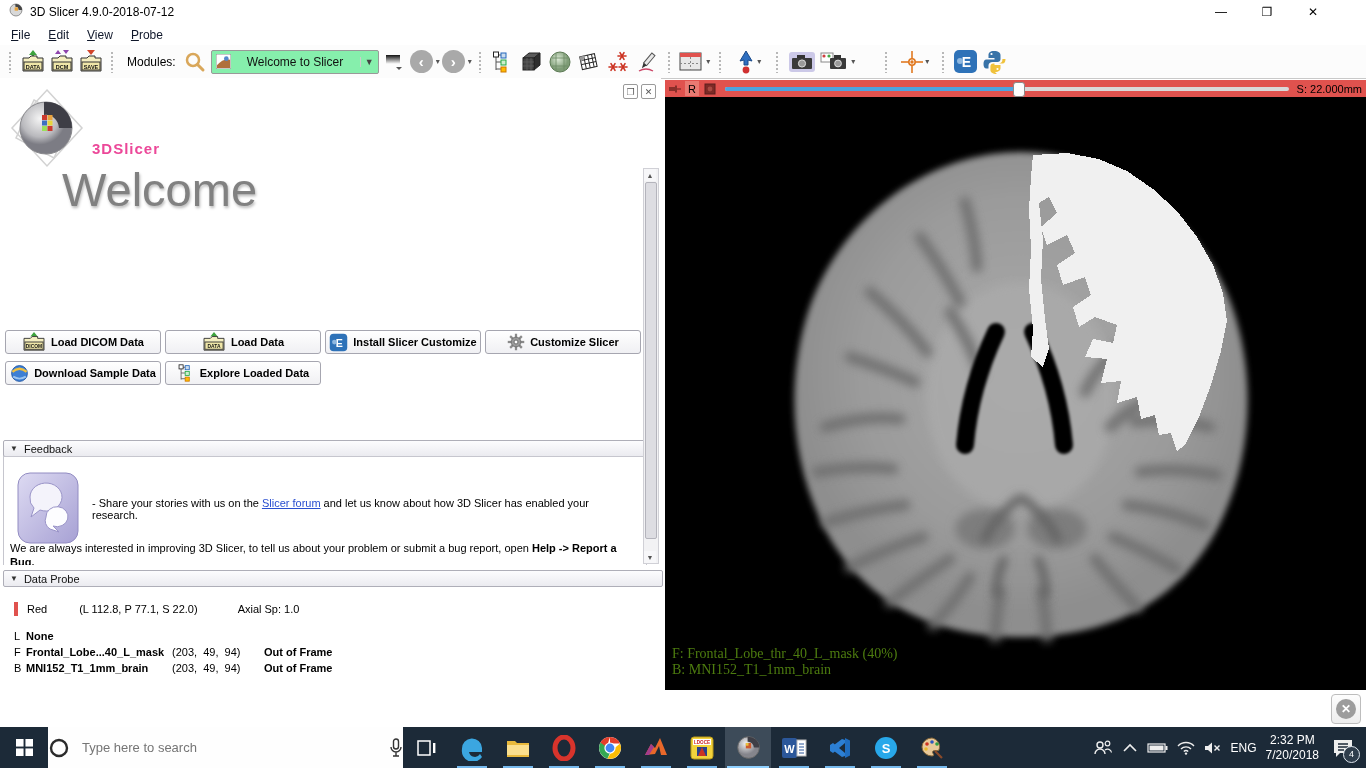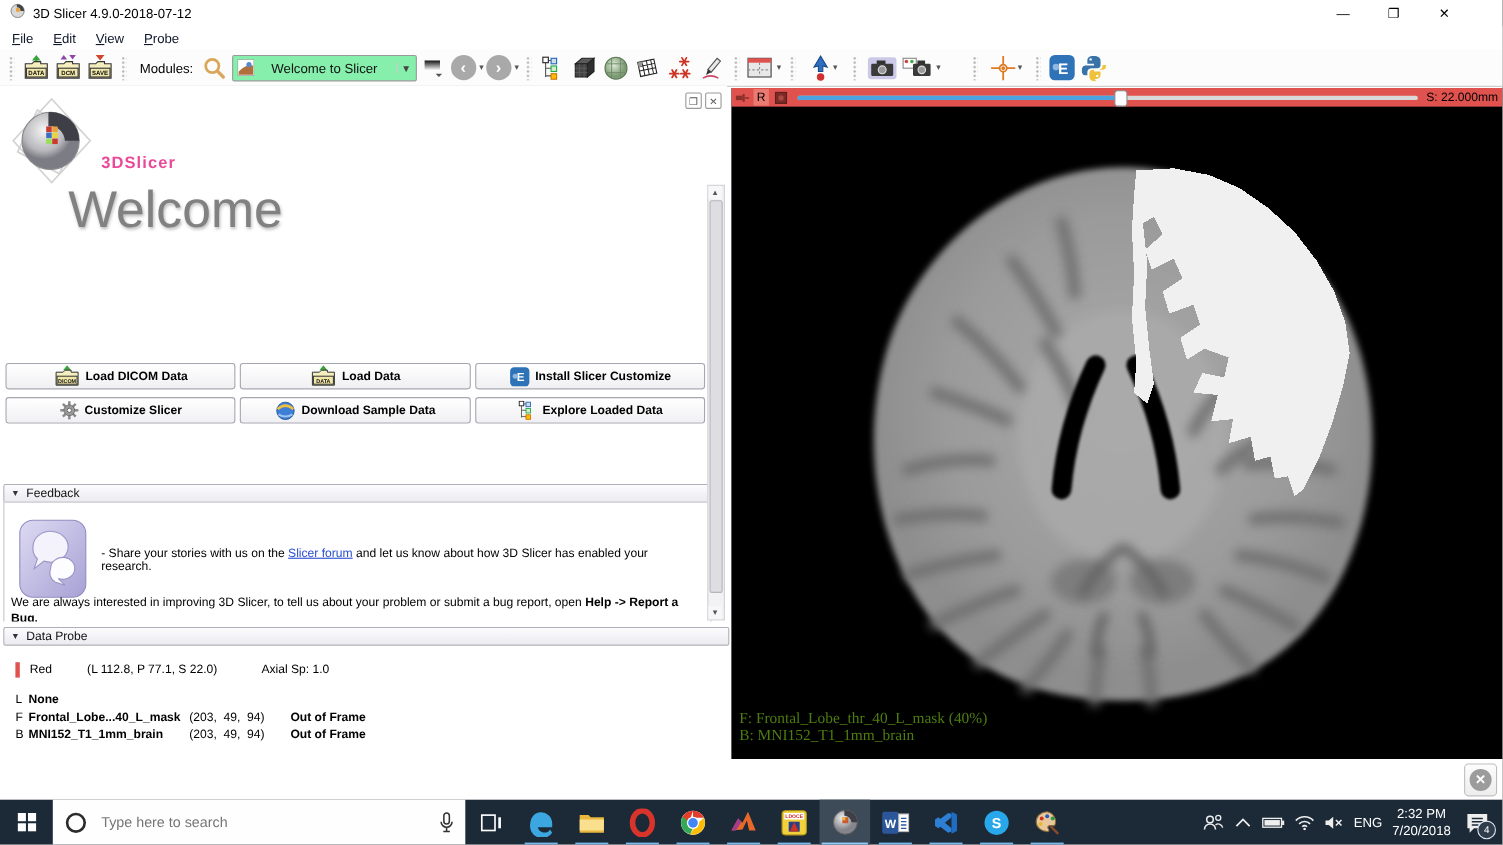--- a/index.html
+++ b/index.html
@@ -31,21 +31,21 @@
   
   .module-panel{left:0;top:78px;width:661px;height:612px;background:#fff;}
   .panel-ctl{position:absolute;top:6px;right:5px;display:flex;gap:3px;}
   .pbtn{width:13px;height:13px;border:1px solid #9a9a9a;border-radius:2px;display:flex;align-items:center;
         justify-content:center;font-size:9px;color:#555;background:#fff;}
   .logo-row{position:absolute;left:4px;top:10px;}
   .logo-text{position:absolute;left:92px;top:62px;font-size:15px;letter-spacing:1px;color:#ec4899;font-weight:600;}
   .welcome-title{position:absolute;left:62px;top:84px;font-size:47px;color:#818181;
                  text-shadow:1px 2px 3px rgba(0,0,0,.28);}
   .btn-grid{position:absolute;left:5px;top:170px;width:636px;display:grid;
-            grid-template-columns:1fr 1fr 1fr;gap:7px 4px;}
+            grid-template-columns:1fr 1fr 1fr 1fr;gap:7px 4px;}
   .wbtn2{height:22px;border:1px solid #a6a6b0;border-radius:3px;background:linear-gradient(#ffffff,#f0f0f3);
          display:flex;align-items:center;justify-content:center;gap:5px;font-size:11px;font-weight:bold;color:#000;}
   .hdr{position:absolute;left:3px;width:642px;height:15px;border:1px solid #aeaeb8;border-radius:2px;
        background:linear-gradient(#fcfcfe,#ebebf0);font-size:11px;color:#111;display:flex;align-items:center;
        padding-left:6px;gap:6px;}
   .hdr .tri{font-size:8px;color:#333;}
   .fb-body{position:absolute;left:3px;top:296px;width:642px;height:112px;border:1px solid #c6c6ce;background:#fff;}
   .fb-icon{position:absolute;left:12px;top:14px;}
   .fb-line1{position:absolute;left:88px;top:40px;width:545px;font-size:11px;color:#000;}
   .fb-line2{position:absolute;left:6px;top:84px;width:630px;font-size:11px;color:#000;line-height:14px;}
@@ -80,21 +80,21 @@
               font-size:14px;line-height:16px;}
   
   .statusbar{left:0;top:690px;width:1366px;height:37px;background:#fff;}
   .errbtn{position:absolute;right:5px;top:4px;width:28px;height:28px;border:1px solid #bdbdbd;border-radius:4px;
           background:linear-gradient(#fdfdfd,#ededed);display:flex;align-items:center;justify-content:center;}
   .errcirc{width:20px;height:20px;border-radius:50%;background:#9c9c9c;color:#fff;font-size:12px;font-weight:bold;
            display:flex;align-items:center;justify-content:center;}
   
   .taskbar{left:0;top:727px;width:1366px;height:41px;background:#1c2a38;display:flex;align-items:stretch;}
   .tk-start{width:48px;display:flex;align-items:center;justify-content:center;}
-  .tk-search{width:355px;background:#fefefe;display:flex;align-items:center;gap:10px;padding:0 10px;}
+  .tk-search{width:355px;background:#fefefe;display:flex;align-items:center;gap:10px;padding:0 0;}
   .tk-search input{border:none;outline:none;font-size:13px;color:#333;flex:1;background:transparent;
                    font-family:"Liberation Sans",sans-serif;}
   .tk-cell{width:46px;display:flex;align-items:center;justify-content:center;position:relative;}
   .tk-cell.active{background:#3d4b59;}
   .runline{position:absolute;bottom:0;left:8px;right:8px;height:2px;background:#76b9ed;}
   .runline.bright{left:2px;right:2px;background:#8fd0ff;}
   .tk-tray{margin-left:auto;display:flex;align-items:center;gap:9px;padding-right:8px;color:#f0f0f0;}
   .tray-txt{font-size:12px;color:#fff;}
   .tk-clock{font-size:12px;color:#fff;text-align:center;line-height:15px;}
   .tk-notif{position:relative;width:30px;height:30px;display:flex;align-items:center;justify-content:center;}

